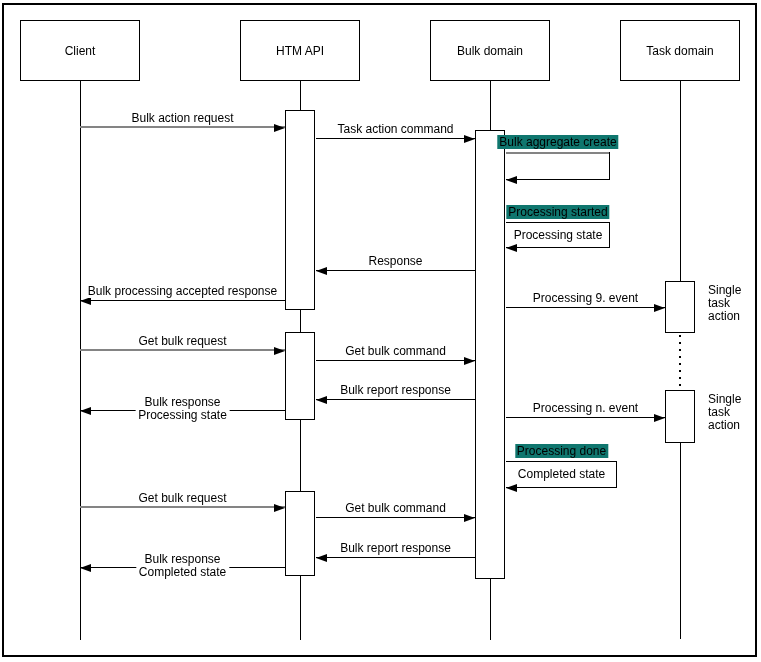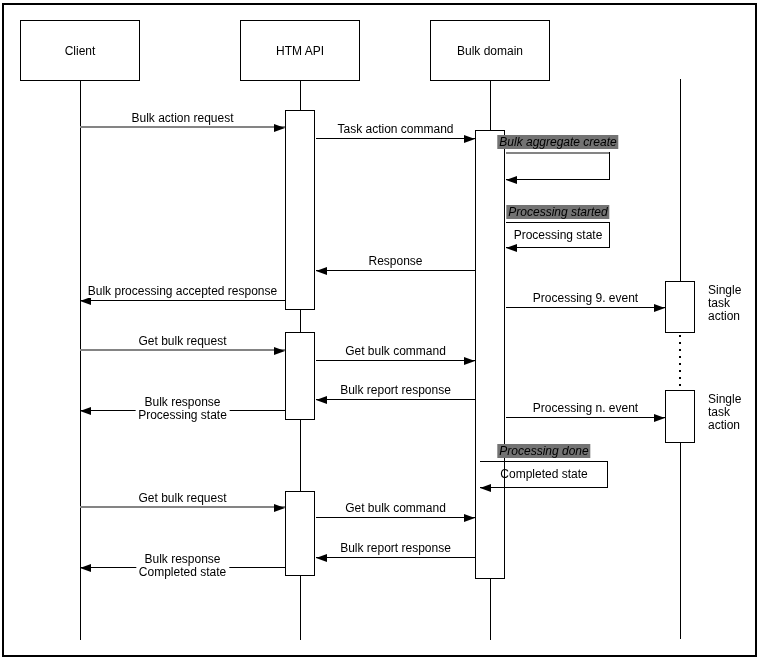--- a/index.html
+++ b/index.html
@@ -29,21 +29,21 @@
     background:#fff;padding:0 3px;white-space:nowrap;}
   .mlabel.straddle{bottom:auto;top:-14px;line-height:13px;text-align:center;}
   
   .selfmsg{position:absolute;}
   .s-top{position:absolute;left:0;right:0;top:0;height:1px;background:#000;}
   .selfmsg.gray-top .s-top{height:2px;background:#848484;}
   .s-right{position:absolute;top:0;bottom:0;right:0;width:1px;background:#000;}
   .s-bottom{position:absolute;left:0;right:0;bottom:0;height:1px;background:#000;}
   .s-ah{left:0;top:auto;bottom:-3.5px;}
   .s-title{position:absolute;bottom:100%;margin-bottom:3px;left:50%;transform:translateX(-50%);
-    white-space:nowrap;background:#737373;padding:0 2px;font-style:italic;}
+    white-space:nowrap;background:#0f766e;padding:0 2px;}
   .s-reply{position:absolute;left:0;right:0;top:1px;bottom:2px;
     display:flex;align-items:center;justify-content:center;}
   
   .tasknote{position:absolute;left:708px;width:46px;line-height:13px;}
 </style>
 </head>
 <body>
 
 <div class="canvas">
 
@@ -163,35 +163,38 @@
 
   <div class="selfmsg" style="left:506px;top:222px;width:104px;height:26px">
     <div class="s-title">Processing started</div>
     <div class="s-top"></div>
     <div class="s-right"></div>
     <div class="s-bottom"></div>
     <div class="ah ah-l s-ah"></div>
     <div class="s-reply">Processing state</div>
   </div>
 
-  <div class="selfmsg" style="left:480px;top:461px;width:128px;height:27px">
+  <div class="selfmsg" style="left:506px;top:461px;width:111px;height:27px">
     <div class="s-title">Processing done</div>
     <div class="s-top"></div>
     <div class="s-right"></div>
     <div class="s-bottom"></div>
     <div class="ah ah-l s-ah"></div>
     <div class="s-reply">Completed state</div>
   </div>
 
   <div class="tasknote" style="top:284px">Single task action</div>
   <div class="tasknote" style="top:393px">Single task action</div>
 
   <div class="actor" style="left:20px">
     <span>Client</span>
   </div>
   <div class="actor" style="left:240px">
     <span>HTM API</span>
   </div>
   <div class="actor" style="left:430px">
     <span>Bulk domain</span>
   </div>
+  <div class="actor" style="left:620px">
+    <span>Task domain</span>
+  </div>
 
 </div>
 
 </body></html>

